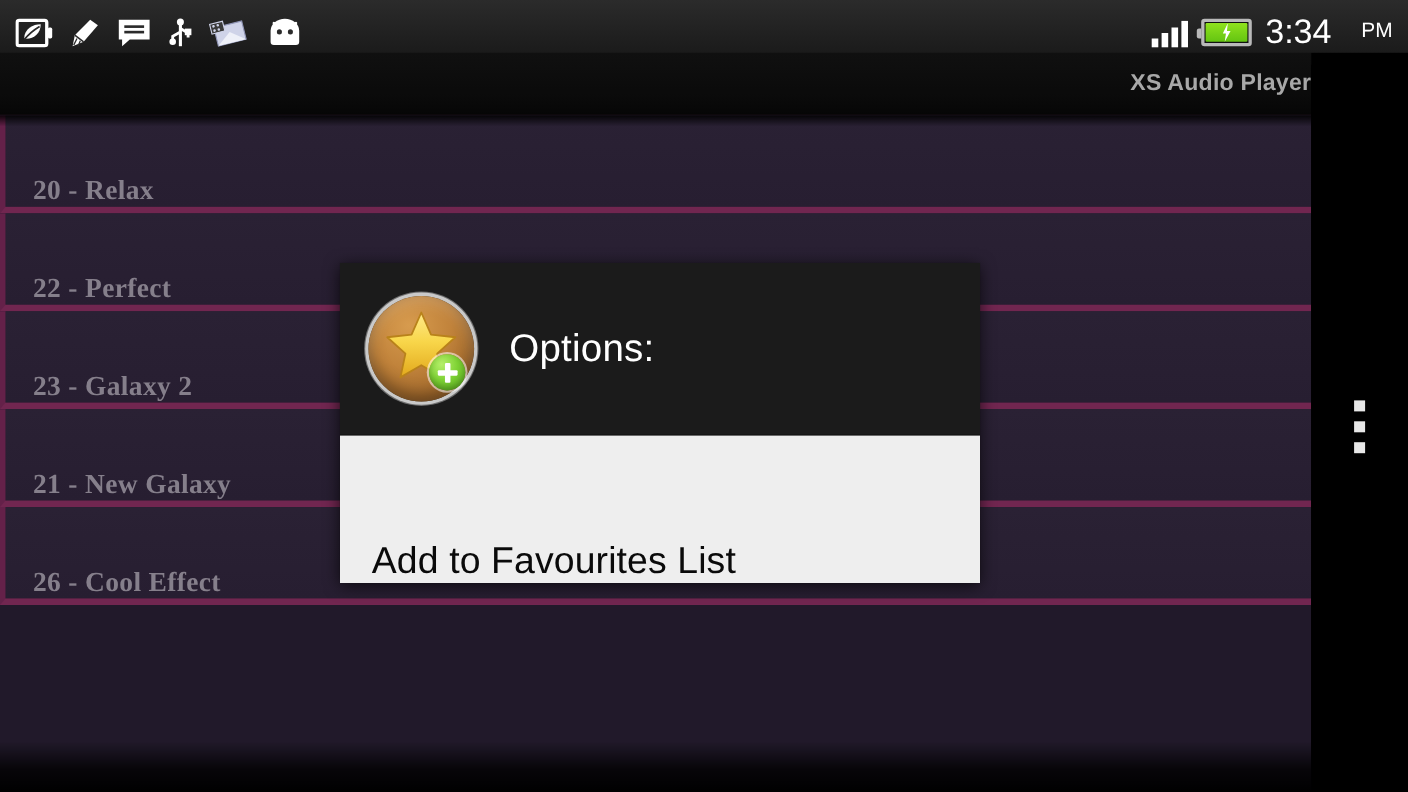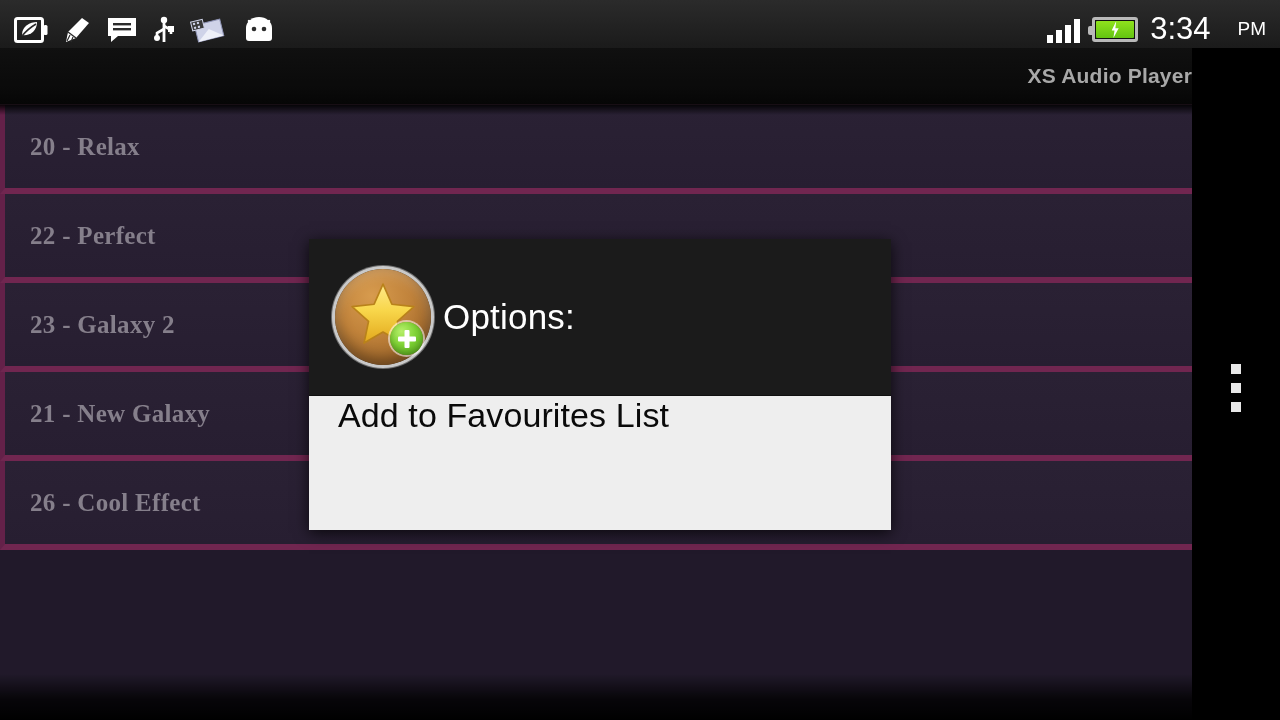--- a/index.html
+++ b/index.html
@@ -153,21 +153,21 @@
     overflow: hidden;
   }
   .row {
     position: relative;
     height: 89px;
     background: linear-gradient(to bottom, #2e2439 0%, #2b2136 100%);
     border-left: 5px solid #6d2450;
     border-bottom: 6px solid #7b2a57;
     box-sizing: border-box;
     display: flex;
-    align-items: center;
+    align-items: flex-end;
     color: #8c8592;
   }
   .row:first-child {
     border-top: 0;
   }
   .row-label {
     font-family: "Liberation Serif", "DejaVu Serif", serif;
     font-weight: bold;
     font-size: 25px;
     color: #918a97;
@@ -242,28 +242,28 @@
     display: flex;
     align-items: center;
     padding-left: 26px;
     box-sizing: border-box;
     border-bottom: 1px solid #101010;
   }
   #dialog-title {
     color: #ffffff;
     font-size: 35px;
     font-weight: 400;
-    margin-left: 12px;
+    margin-left: 32px;
     letter-spacing: 0.2px;
   }
   #dialog-body {
     background: #eeeeee;
     height: 134px;
     display: flex;
-    align-items: flex-start;
+    align-items: flex-end;
     padding-left: 29px;
     box-sizing: border-box;
   }
   #dialog-option {
     color: #0a0a0a;
     font-size: 34px;
     font-weight: 400;
     letter-spacing: 0.1px;
   }
 

